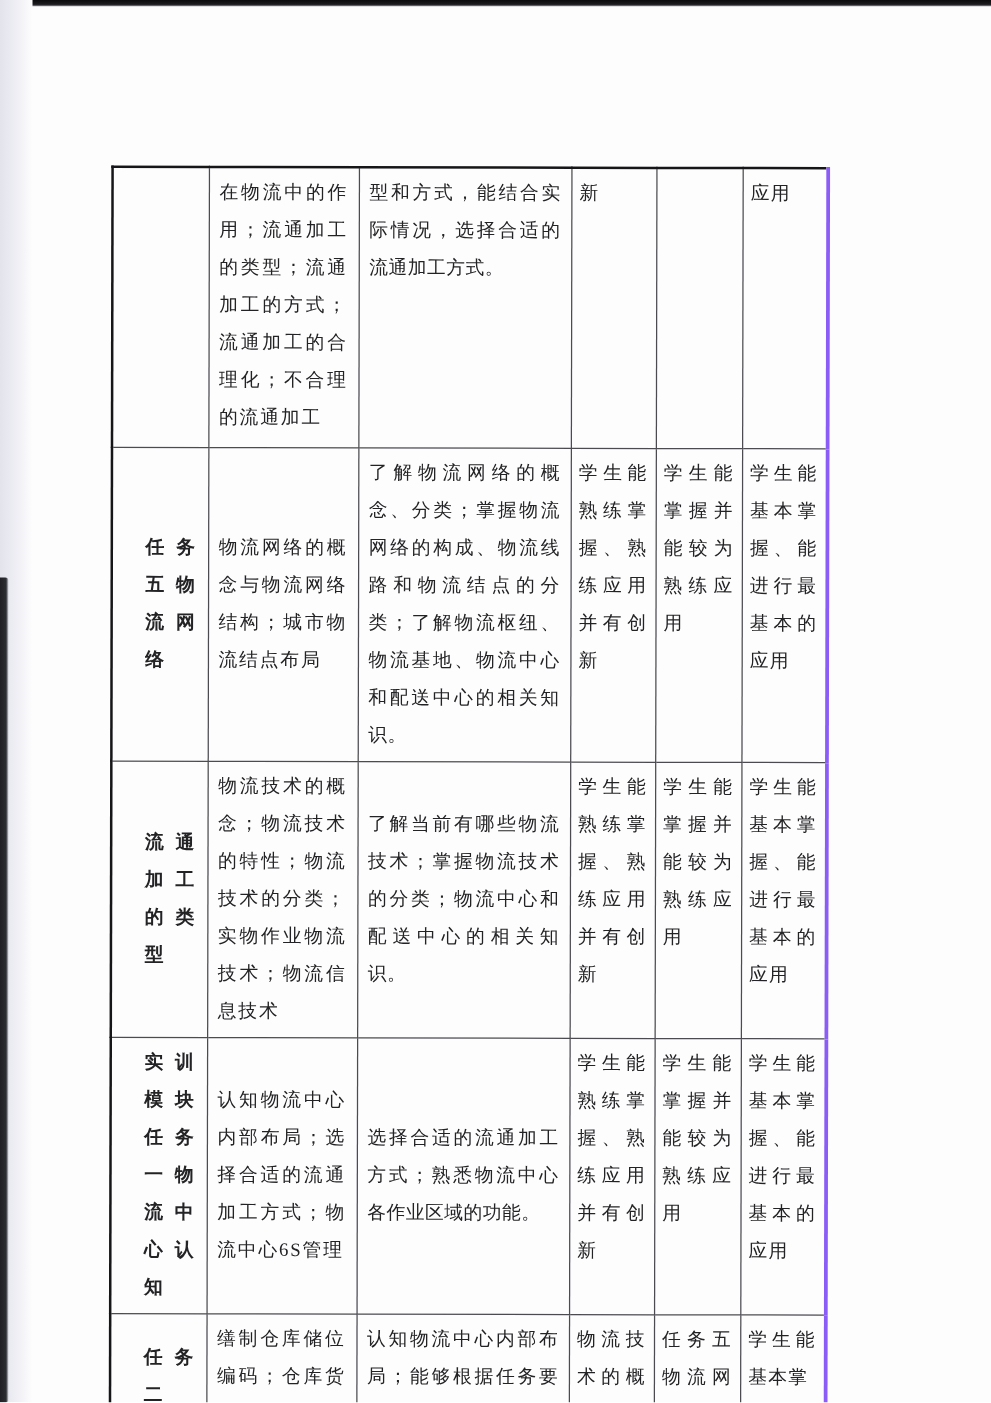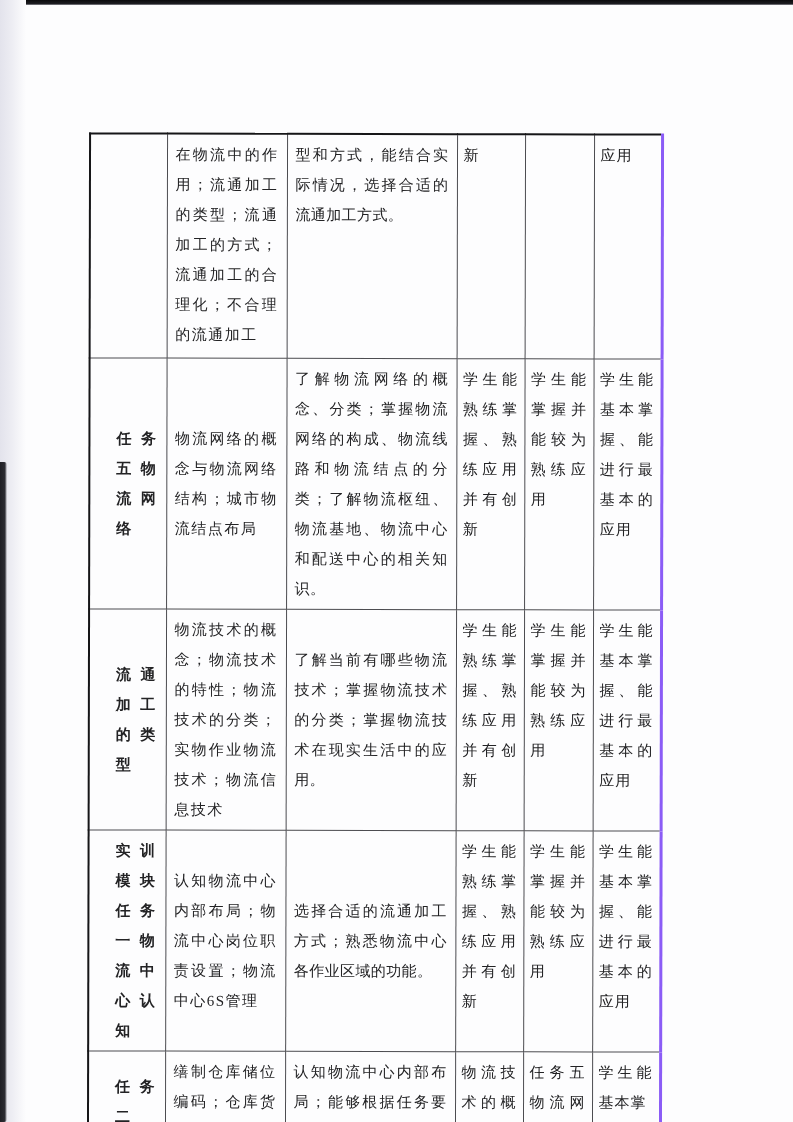--- a/index.html
+++ b/index.html
@@ -116,28 +116,28 @@
         <td class="c-task">任务五物流网络</td>
         <td class="c-content">物流网络的概念与物流网络结构；城市物流结点布局</td>
         <td class="c-knowledge">了解物流网络的概念、分类；掌握物流网络的构成、物流线路和物流结点的分类；了解物流枢纽、物流基地、物流中心和配送中心的相关知识。</td>
         <td class="c-level">学生能熟练掌握、熟练应用并有创新</td>
         <td class="c-level">学生能掌握并能较为熟练应用</td>
         <td class="c-level c-right-edge">学生能基本掌握、能进行最基本的应用</td>
       </tr>
       <tr class="row-h3">
         <td class="c-task">流通加工的类型</td>
         <td class="c-content">物流技术的概念；物流技术的特性；物流技术的分类；实物作业物流技术；物流信息技术</td>
-        <td class="c-knowledge">了解当前有哪些物流技术；掌握物流技术的分类；掌握物流技术在现实生活中的应用。</td>
+        <td class="c-knowledge">了解当前有哪些物流技术；掌握物流技术的分类；物流中心和配送中心的相关知识。</td>
         <td class="c-level">学生能熟练掌握、熟练应用并有创新</td>
         <td class="c-level">学生能掌握并能较为熟练应用</td>
         <td class="c-level c-right-edge">学生能基本掌握、能进行最基本的应用</td>
       </tr>
       <tr class="row-h4">
         <td class="c-task">实训模块任务一物流中心认知</td>
-        <td class="c-content">认知物流中心内部布局；物流中心岗位职责设置；物流中心6S管理</td>
+        <td class="c-content">认知物流中心内部布局；选择合适的流通加工方式；物流中心6S管理</td>
         <td class="c-knowledge">选择合适的流通加工方式；熟悉物流中心各作业区域的功能。</td>
         <td class="c-level">学生能熟练掌握、熟练应用并有创新</td>
         <td class="c-level">学生能掌握并能较为熟练应用</td>
         <td class="c-level c-right-edge">学生能基本掌握、能进行最基本的应用</td>
       </tr>
       <tr class="row-h5 r-last">
         <td class="c-task">任务二</td>
         <td class="c-content">缮制仓库储位编码；仓库货位</td>
         <td class="c-knowledge">认知物流中心内部布局；能够根据任务要求，完</td>
         <td class="c-level">物流技术的概念</td>

